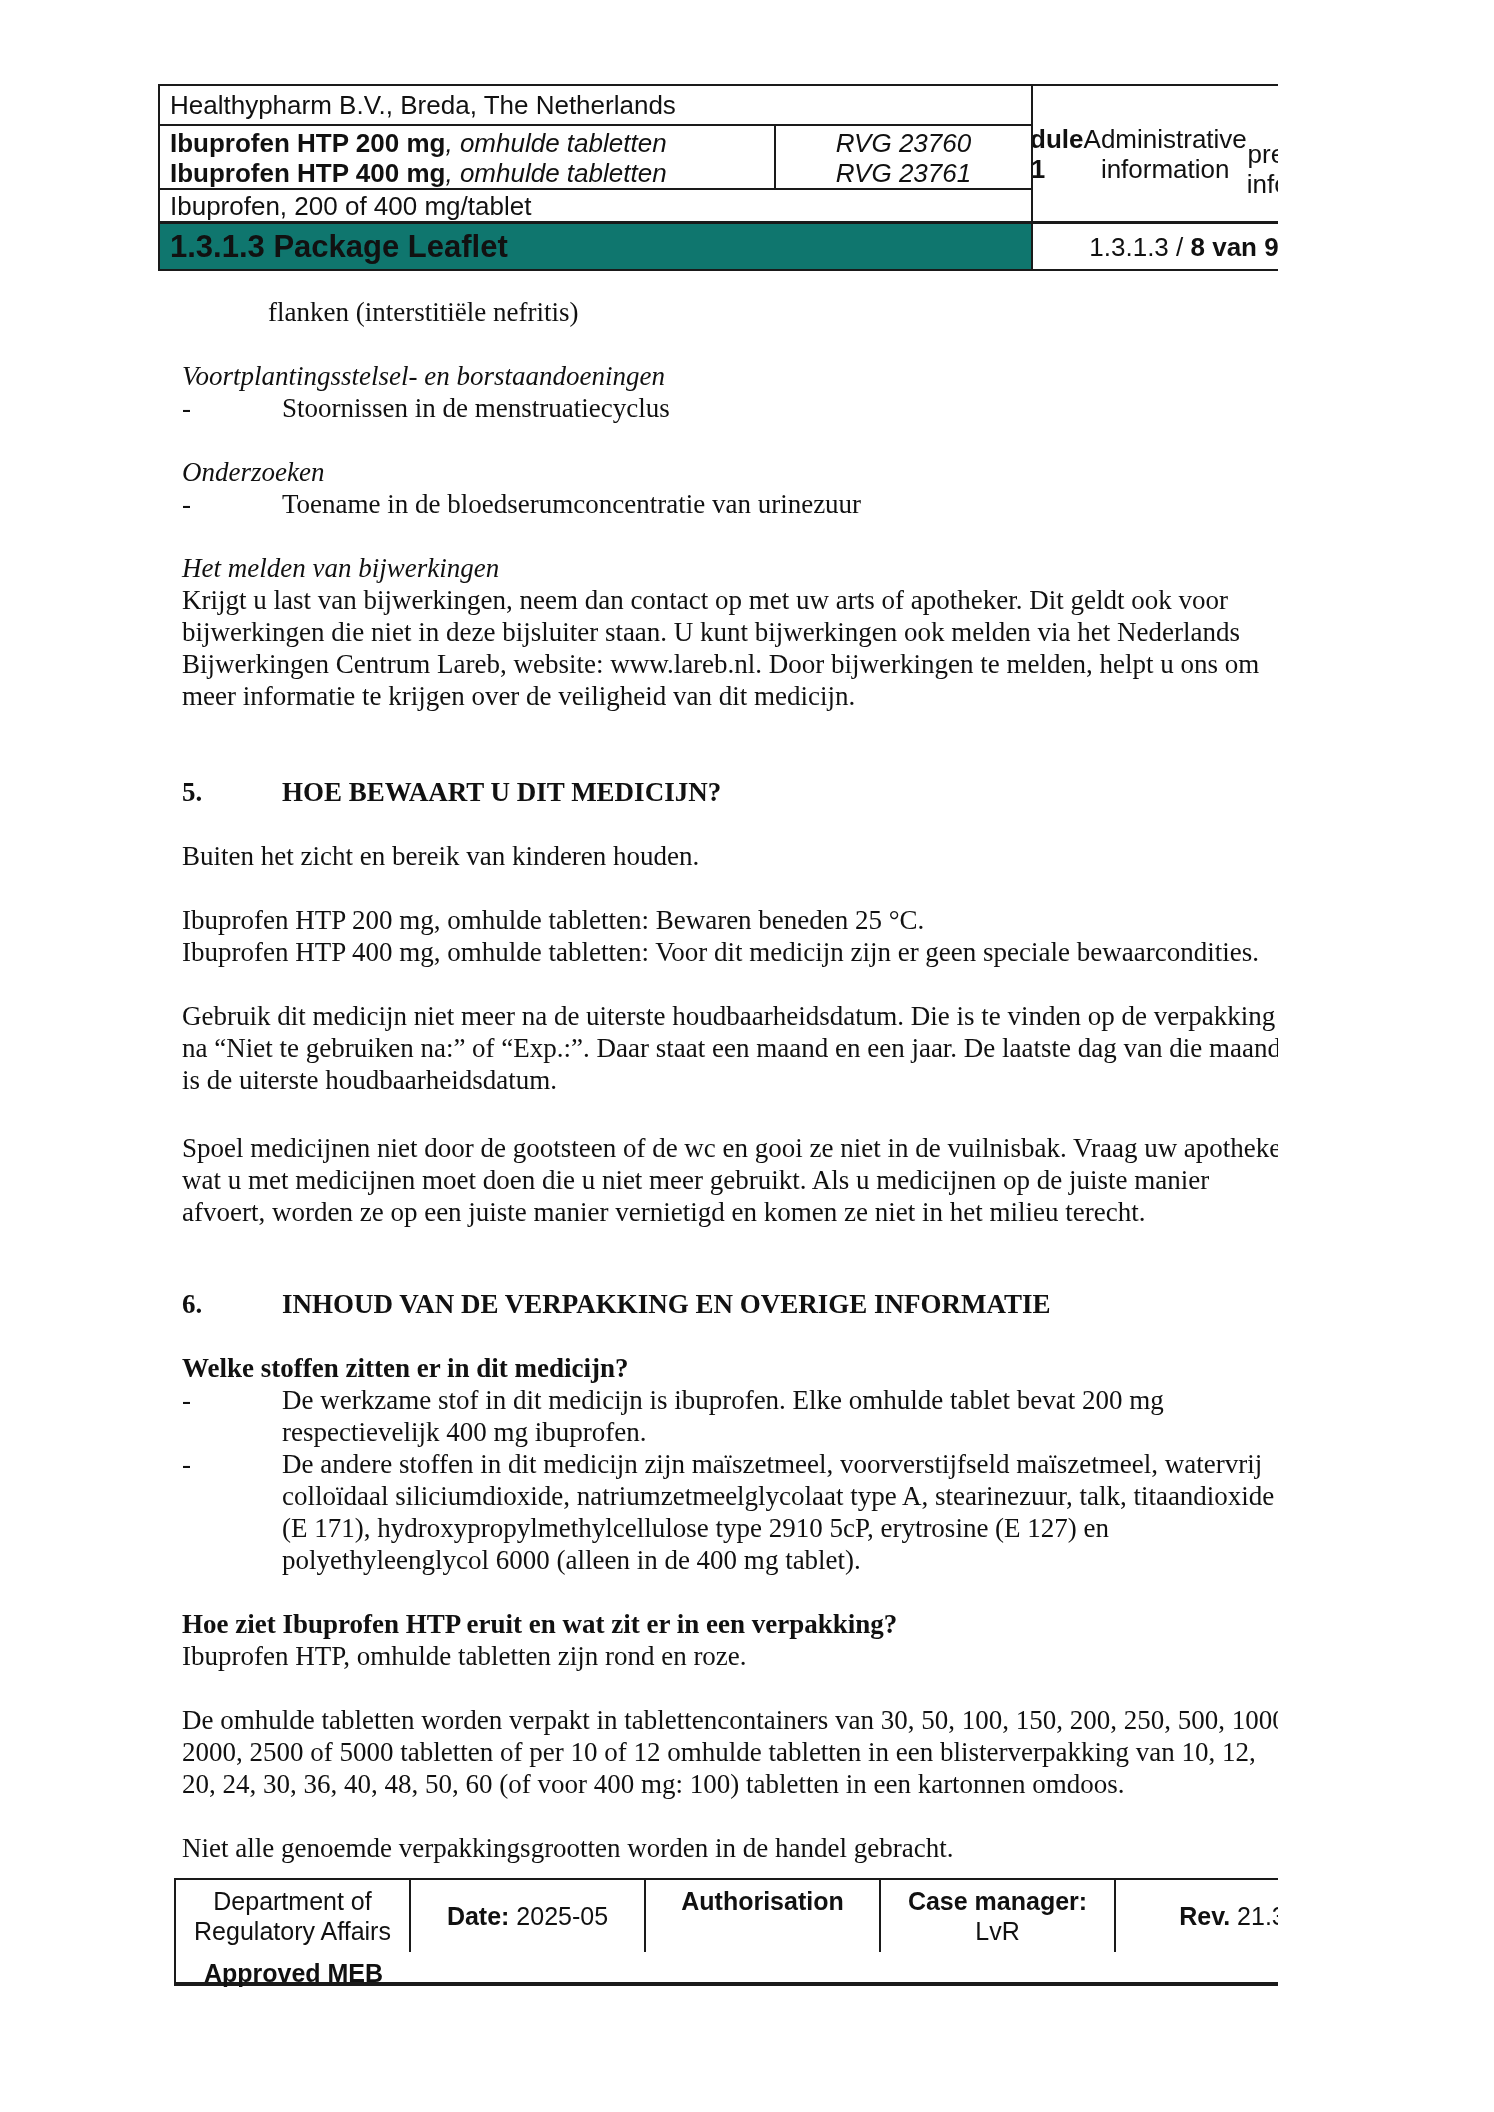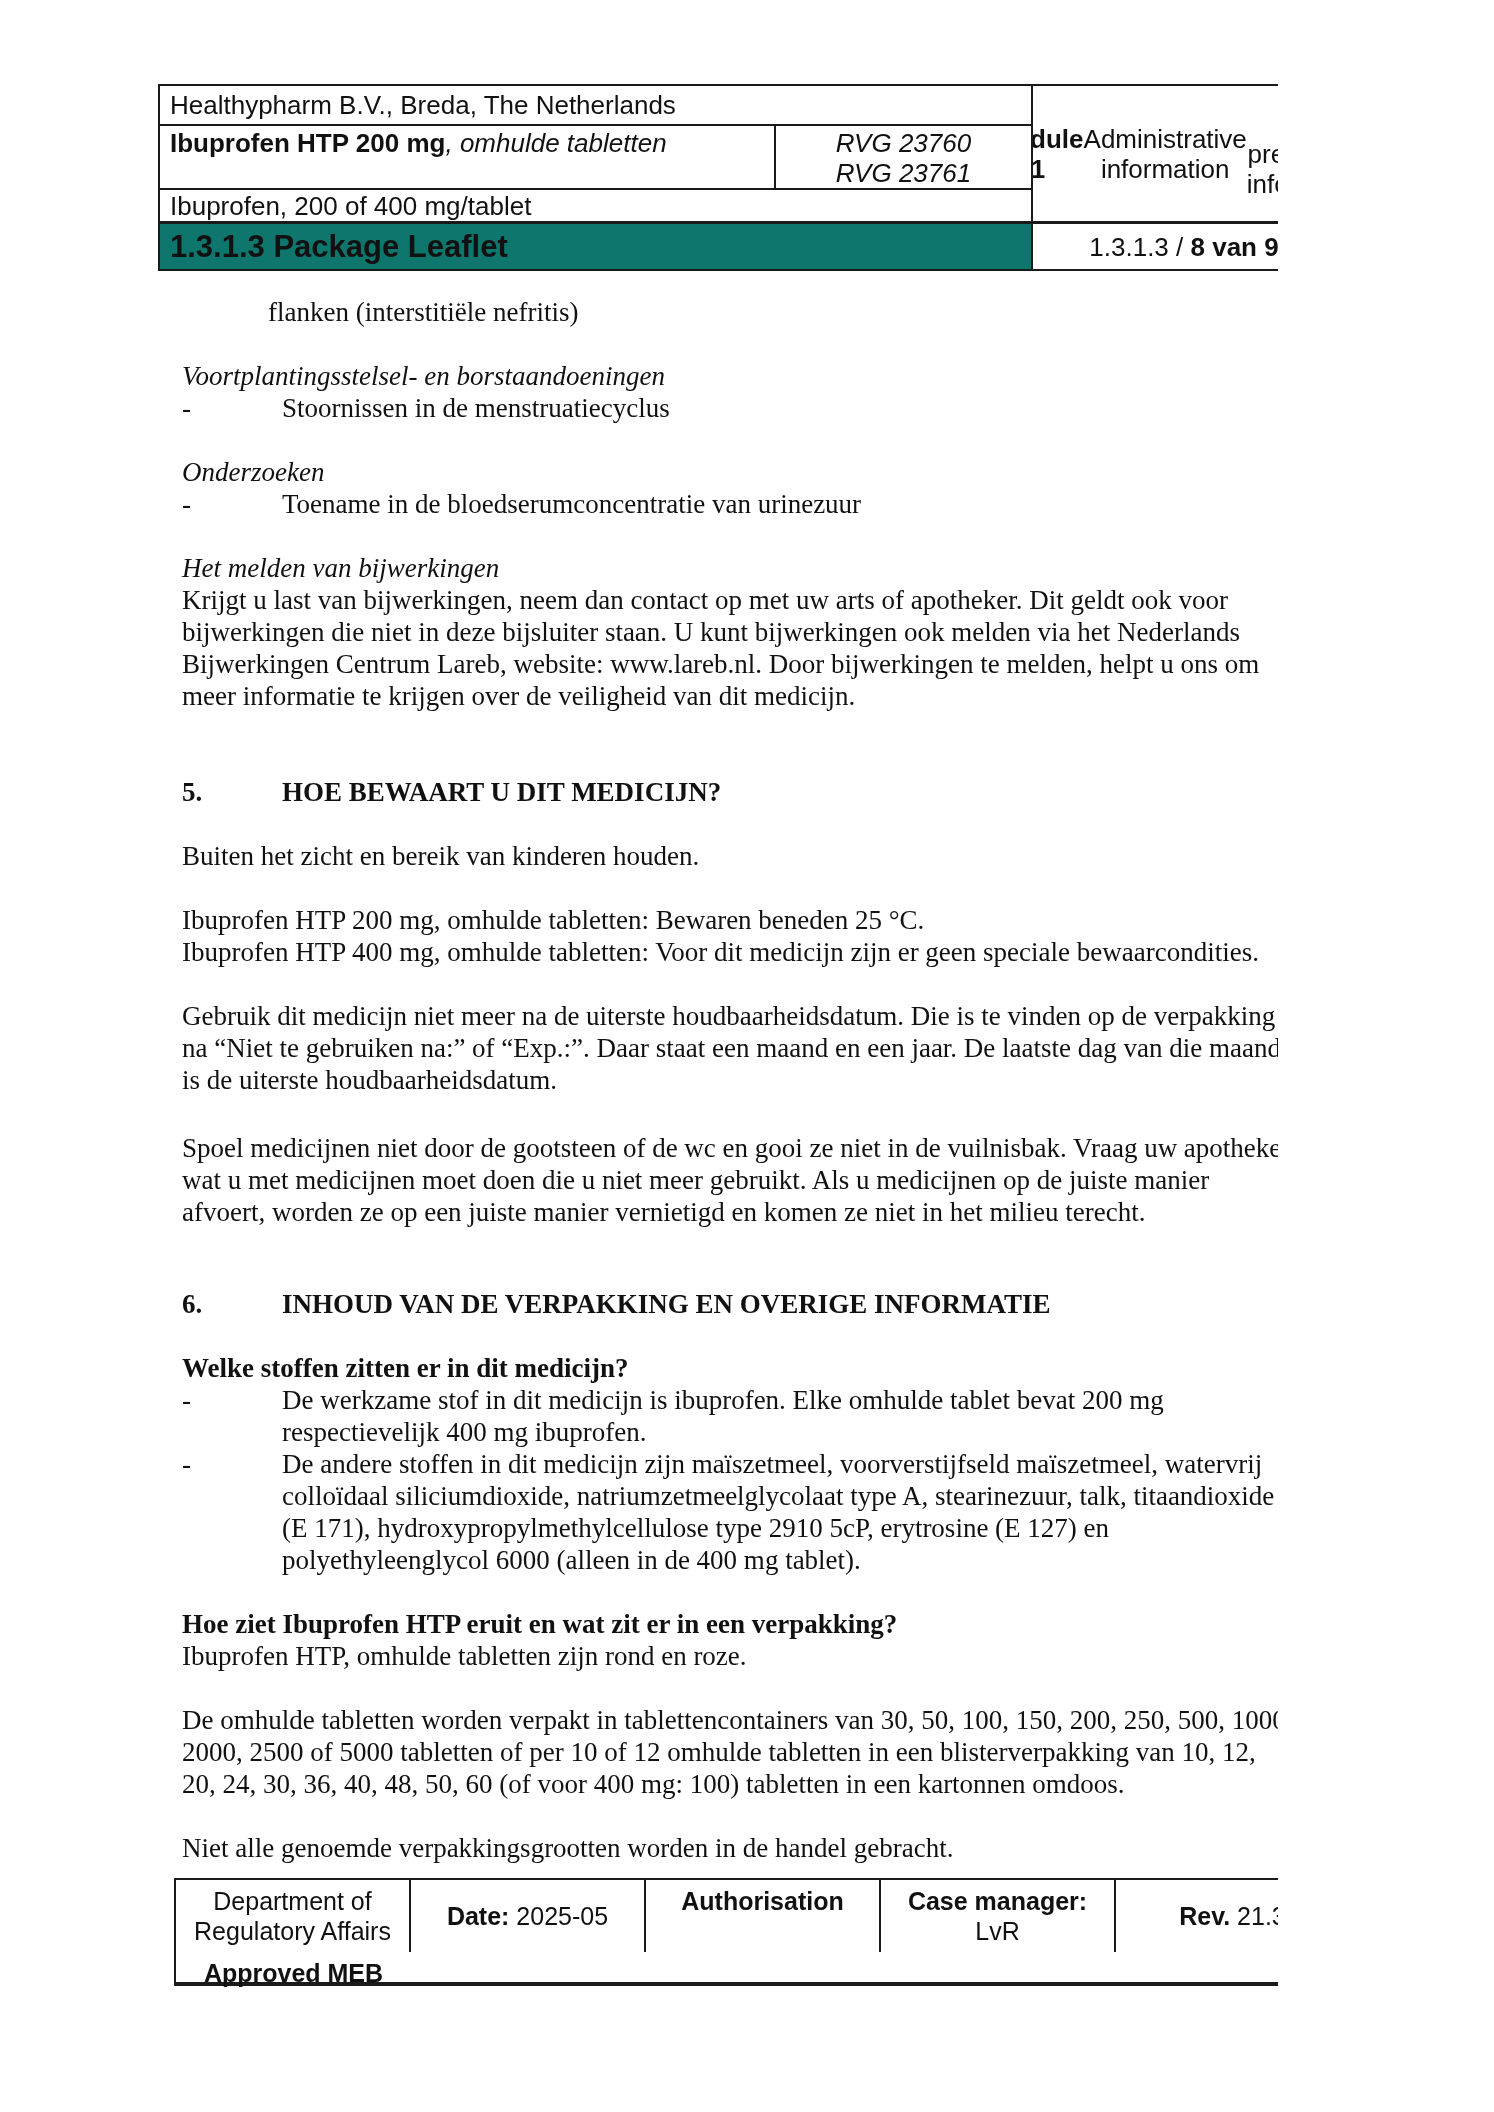--- a/index.html
+++ b/index.html
@@ -108,20 +108,21 @@
 </head>
 <body>
 
 <div class="page">
 
   <div class="hdr-table">
     <div class="cell c-company">Healthypharm B.V., Breda, The Netherlands</div>
 
     <div class="cell c-products">
       <div class="prod-line"><span class="prod-name">Ibuprofen HTP 200 mg</span><span class="prod-suffix">, omhulde tabletten</span></div>
+      <div class="prod-line"><span class="prod-name">Ibuprofen HTP 400 mg</span><span class="prod-suffix">, omhulde tabletten</span></div>
     </div>
 
     <div class="cell c-rvg">
       <div>RVG 23760</div>
       <div>RVG 23761</div>
     </div>
 
     <div class="cell c-substance">Ibuprofen, 200 of 400 mg/tablet</div>
 
     <div class="cell c-module">

